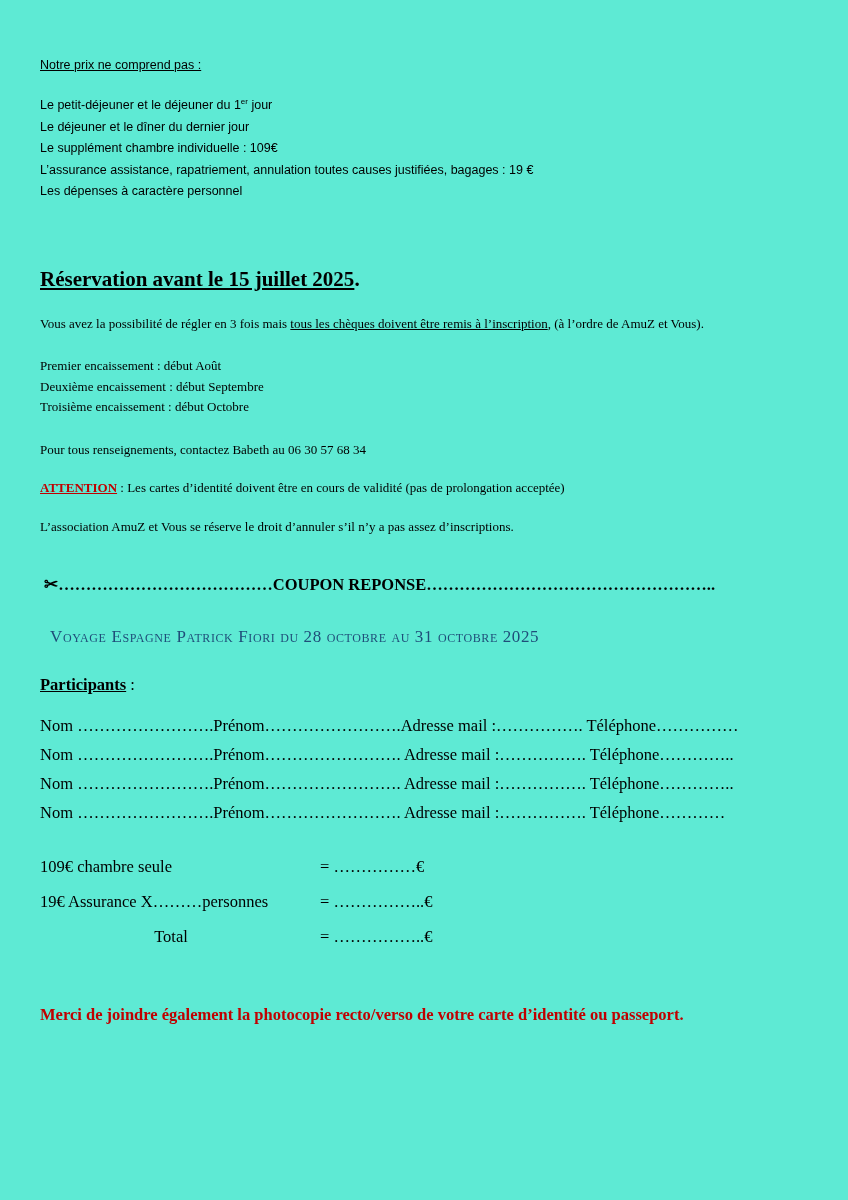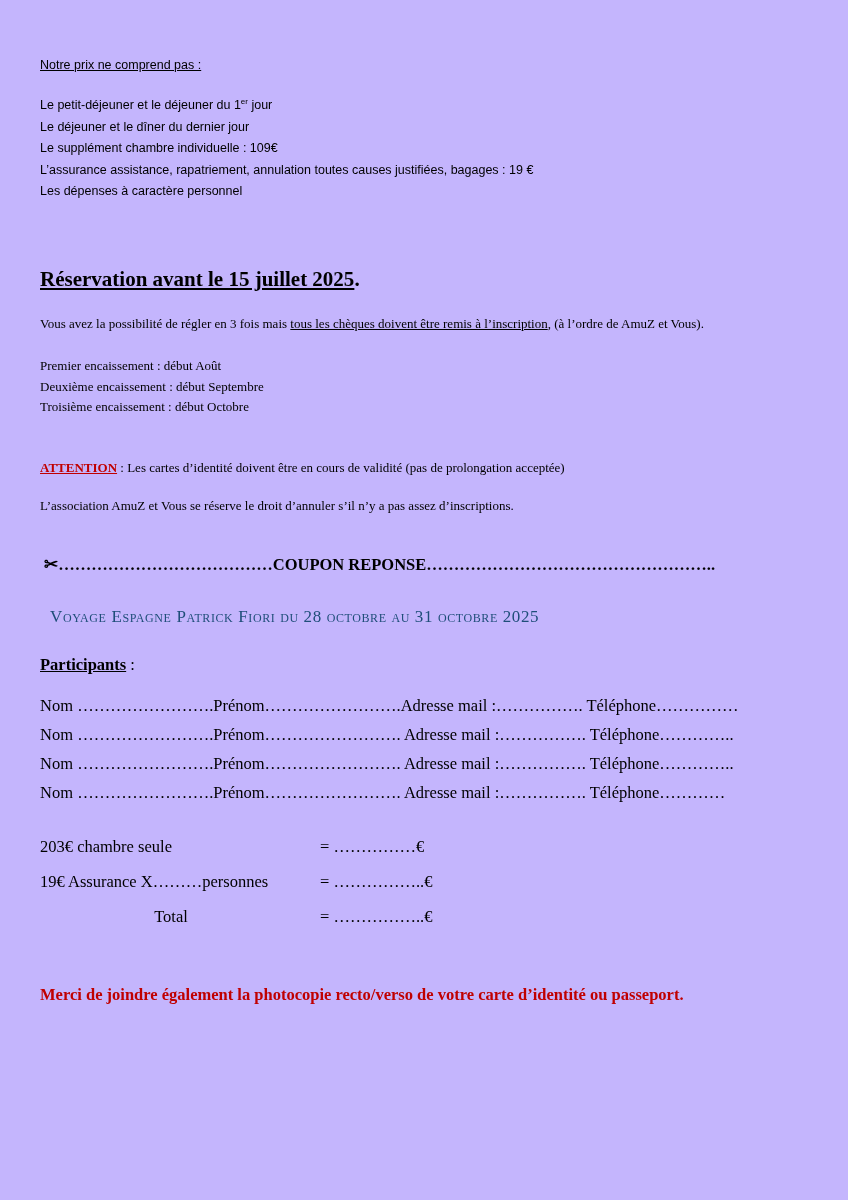--- a/index.html
+++ b/index.html
@@ -13,21 +13,21 @@
     position: relative;
     font-family: "Liberation Serif", serif;
     color: #000000;
     overflow: hidden;
   }
   .page {
     position: absolute;
     left: 0; top: 0;
     width: 848px;
     height: 1200px;
-    background: #c4b5fd;
+    background: #5eead4;
   }
   .content {
     position: absolute;
     left: 40px;
     top: 58px;
     width: 760px;
   }
   .top-heading {
     font-family: "Liberation Sans", sans-serif;
     font-size: 12.5px;
@@ -168,20 +168,21 @@
       </p>
 
       <div class="gap-22"></div>
 
       <p class="para">Premier encaissement : début Août</p>
       <p class="para">Deuxième encaissement : début Septembre</p>
       <p class="para">Troisième encaissement : début Octobre</p>
 
       <div class="gap-22"></div>
 
+      <p class="para">Pour tous renseignements, contactez Babeth au 06 30 57 68 34</p>
 
       <div class="gap-18"></div>
 
       <p class="para">
         <span class="attention">ATTENTION</span><span> : Les cartes d’identité doivent être en cours de validité (pas de prolongation acceptée)</span>
       </p>
 
       <div class="gap-18"></div>
 
       <p class="para">L’association AmuZ et Vous se réserve le droit d’annuler s’il n’y a pas assez d’inscriptions.</p>
@@ -205,21 +206,21 @@
       <div style="height:16px;"></div>
 
       <p class="row-nom">Nom …………………….Prénom…………………….Adresse mail :……………. Téléphone……………</p>
       <p class="row-nom">Nom …………………….Prénom……………………. Adresse mail :……………. Téléphone…………..</p>
       <p class="row-nom">Nom …………………….Prénom……………………. Adresse mail :……………. Téléphone…………..</p>
       <p class="row-nom">Nom …………………….Prénom……………………. Adresse mail :……………. Téléphone…………</p>
 
       <table class="price-table">
         <tbody>
         <tr>
-          <td class="c1">203€  chambre seule</td>
+          <td class="c1">109€  chambre seule</td>
           <td>= ……………€</td>
         </tr>
         <tr>
           <td class="c1">19€ Assurance X………personnes</td>
           <td>= ……………..€</td>
         </tr>
         <tr>
           <td class="c1 right">Total</td>
           <td>= ……………..€</td>
         </tr>

